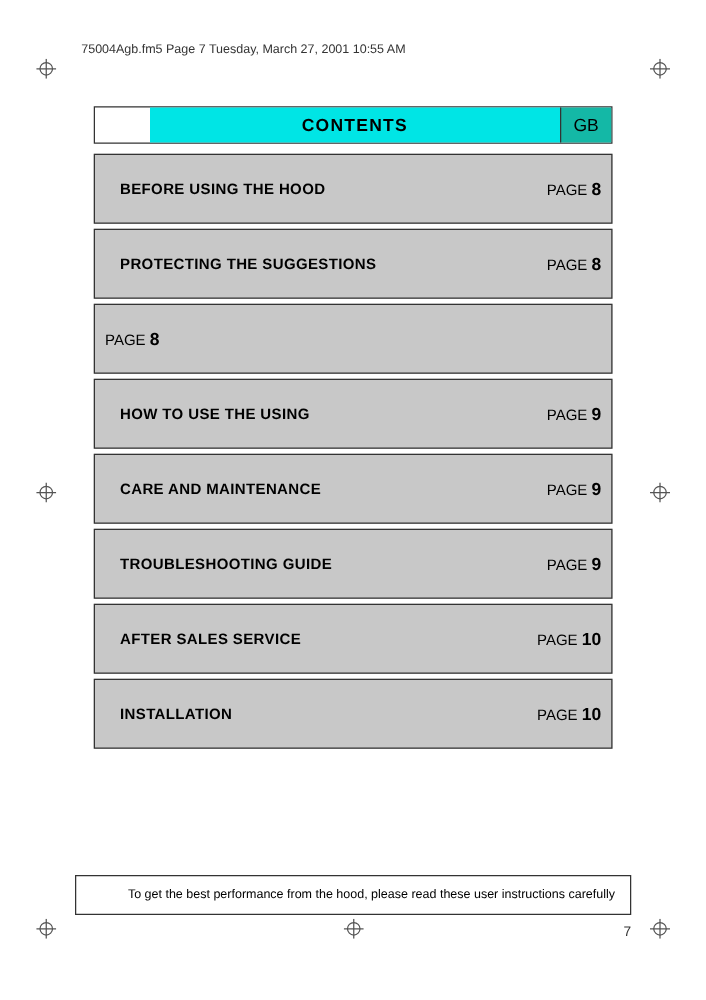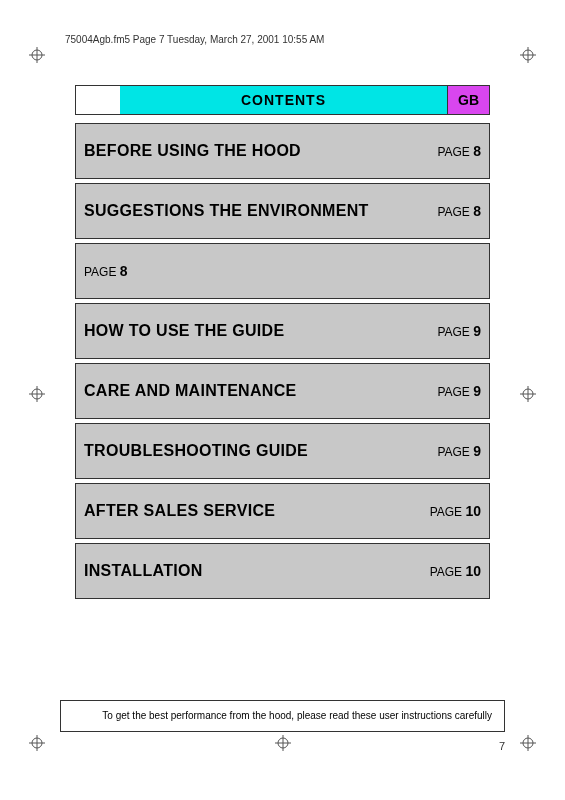--- a/index.html
+++ b/index.html
@@ -61,42 +61,42 @@
       background: #00e5e5;
       flex: 1;
       text-align: center;
       padding: 6px 10px;
       font-weight: bold;
       font-size: 14px;
       letter-spacing: 1px;
       color: #000;
     }
     .contents-gb {
-      background: #d946ef;
+      background: #14b8a6;
       padding: 6px 10px;
-      font-weight: bold;
+      font-weight: normal;
       font-size: 14px;
       color: #000;
       border-left: 1.5px solid #333;
     }
 
     
     .toc-row {
       display: flex;
       align-items: center;
       border: 1.5px solid #333;
       margin-bottom: 4px;
       background: #c8c8c8;
       min-height: 30px;
     }
     .toc-label {
       flex: 1;
-      padding: 5px 8px;
+      padding: 5px 20px;
       font-weight: bold;
-      font-size: 16px;
+      font-size: 12px;
       color: #000;
       letter-spacing: 0.3px;
     }
     .toc-page {
       padding: 19px 8px;
       font-size: 12px;
       color: #000;
       white-space: nowrap;
       font-weight: normal;
     }
@@ -200,28 +200,28 @@
       <div class="contents-title">CONTENTS</div>
       <div class="contents-gb">GB</div>
     </div>
 
     <div id="toc-list">
         <div class="toc-row">
           <div class="toc-label">BEFORE USING THE HOOD</div>
           <div class="toc-page">PAGE <span class="toc-page-num">8</span></div>
         </div>
         <div class="toc-row">
-          <div class="toc-label">SUGGESTIONS THE ENVIRONMENT</div>
+          <div class="toc-label">PROTECTING THE SUGGESTIONS</div>
           <div class="toc-page">PAGE <span class="toc-page-num">8</span></div>
         </div>
         <div class="toc-row">
           <div class="toc-page">PAGE <span class="toc-page-num">8</span></div>
         </div>
         <div class="toc-row">
-          <div class="toc-label">HOW TO USE THE GUIDE</div>
+          <div class="toc-label">HOW TO USE THE USING</div>
           <div class="toc-page">PAGE <span class="toc-page-num">9</span></div>
         </div>
         <div class="toc-row">
           <div class="toc-label">CARE AND MAINTENANCE</div>
           <div class="toc-page">PAGE <span class="toc-page-num">9</span></div>
         </div>
         <div class="toc-row">
           <div class="toc-label">TROUBLESHOOTING GUIDE</div>
           <div class="toc-page">PAGE <span class="toc-page-num">9</span></div>
         </div>

